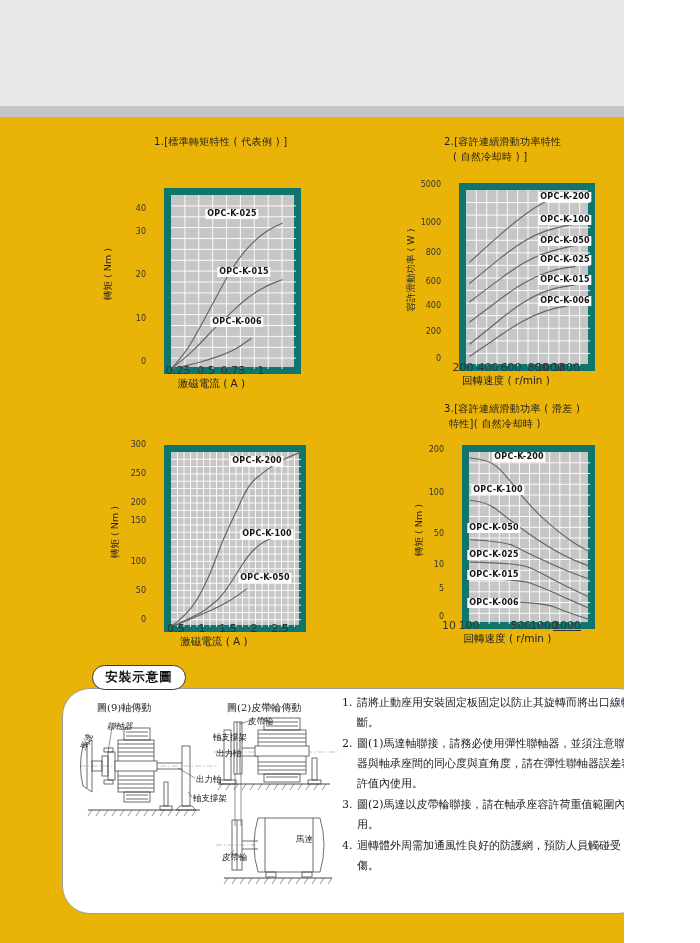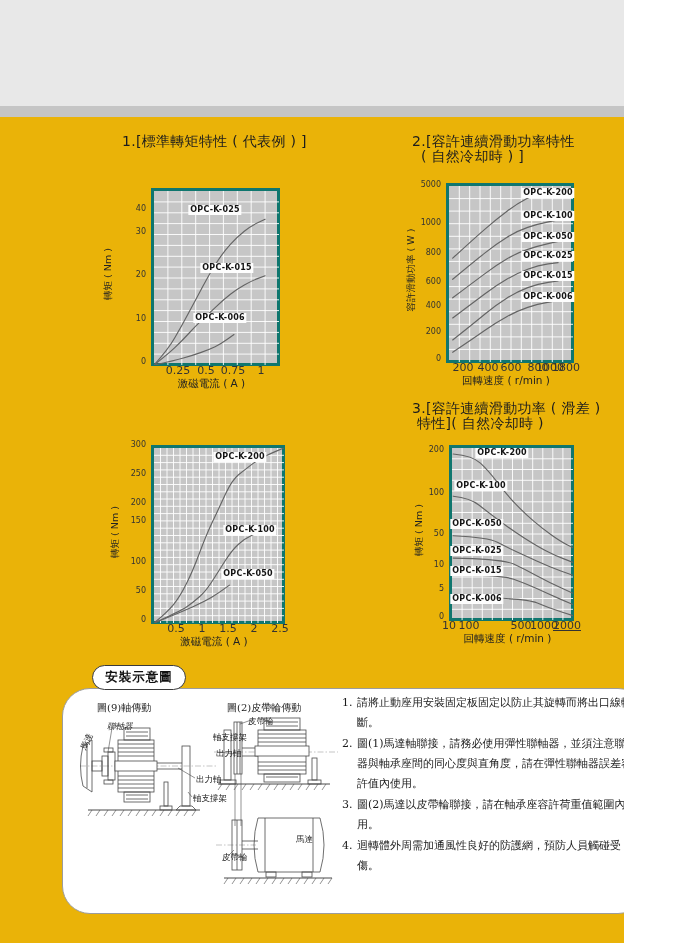--- a/index.html
+++ b/index.html
@@ -5,26 +5,26 @@
   html,body{margin:0;padding:0;background:#fff;}
   .page{position:relative;width:624px;height:943px;background:#eab308;overflow:hidden;
         font-family:"DejaVu Sans",sans-serif;color:#222;}
   
   .band{position:absolute;left:0;top:0;width:700px;height:106px;background:#e8e8e8;}
   .pagebox{position:absolute;left:643px;top:0;width:57px;height:106px;background:#2b2b2b;
            display:flex;align-items:center;justify-content:center;}
   .pagebox span{color:#f5f5f5;font-size:15px;letter-spacing:0.5px;transform:translateY(10px);}
   .divider{position:absolute;left:0;top:106px;width:700px;height:11px;background:#c5c5c5;}
   
-  .ctitle{position:absolute;font-size:14px;color:#1d1d1d;letter-spacing:0.3px;line-height:15px;white-space:nowrap;}
+  .ctitle{position:absolute;font-size:10px;color:#1d1d1d;letter-spacing:0.3px;line-height:15px;white-space:nowrap;margin-left:32px;}
   .ctitle .l2{display:block;padding-left:9px;}
   
   .chart{position:absolute;}
-  .plot{position:absolute;left:1px;top:0;width:100%;height:100%;background:#c6c6c6;
-        border:3px solid #0f766e;overflow:visible;}
+  .plot{position:absolute;left:14px;top:0;width:100%;height:100%;background:#c6c6c6;
+        border:7px solid #0f766e;overflow:visible;}
   .plot svg{position:absolute;left:0;top:0;}
   .curve-label{position:absolute;transform:translate(-50%,-50%);background:#fdfdfd;
                padding:0 2px;font-size:8px;font-weight:bold;color:#141414;white-space:nowrap;
                letter-spacing:0.2px;line-height:10px;}
   .yticks{position:absolute;right:calc(100% + 4px);top:0;width:34px;height:100%;}
   .yticks span{position:absolute;right:0;font-size:8px;color:#333;white-space:nowrap;}
   .xticks{position:absolute;left:0;top:100%;width:100%;height:14px;}
   .xticks span{position:absolute;top:4px;transform:translateX(-50%);font-size:11px;color:#333;white-space:nowrap;}
   .ylabel{position:absolute;top:50%;white-space:nowrap;font-size:9.5px;color:#222;
           transform:translate(-50%,-50%) rotate(-90deg);}

